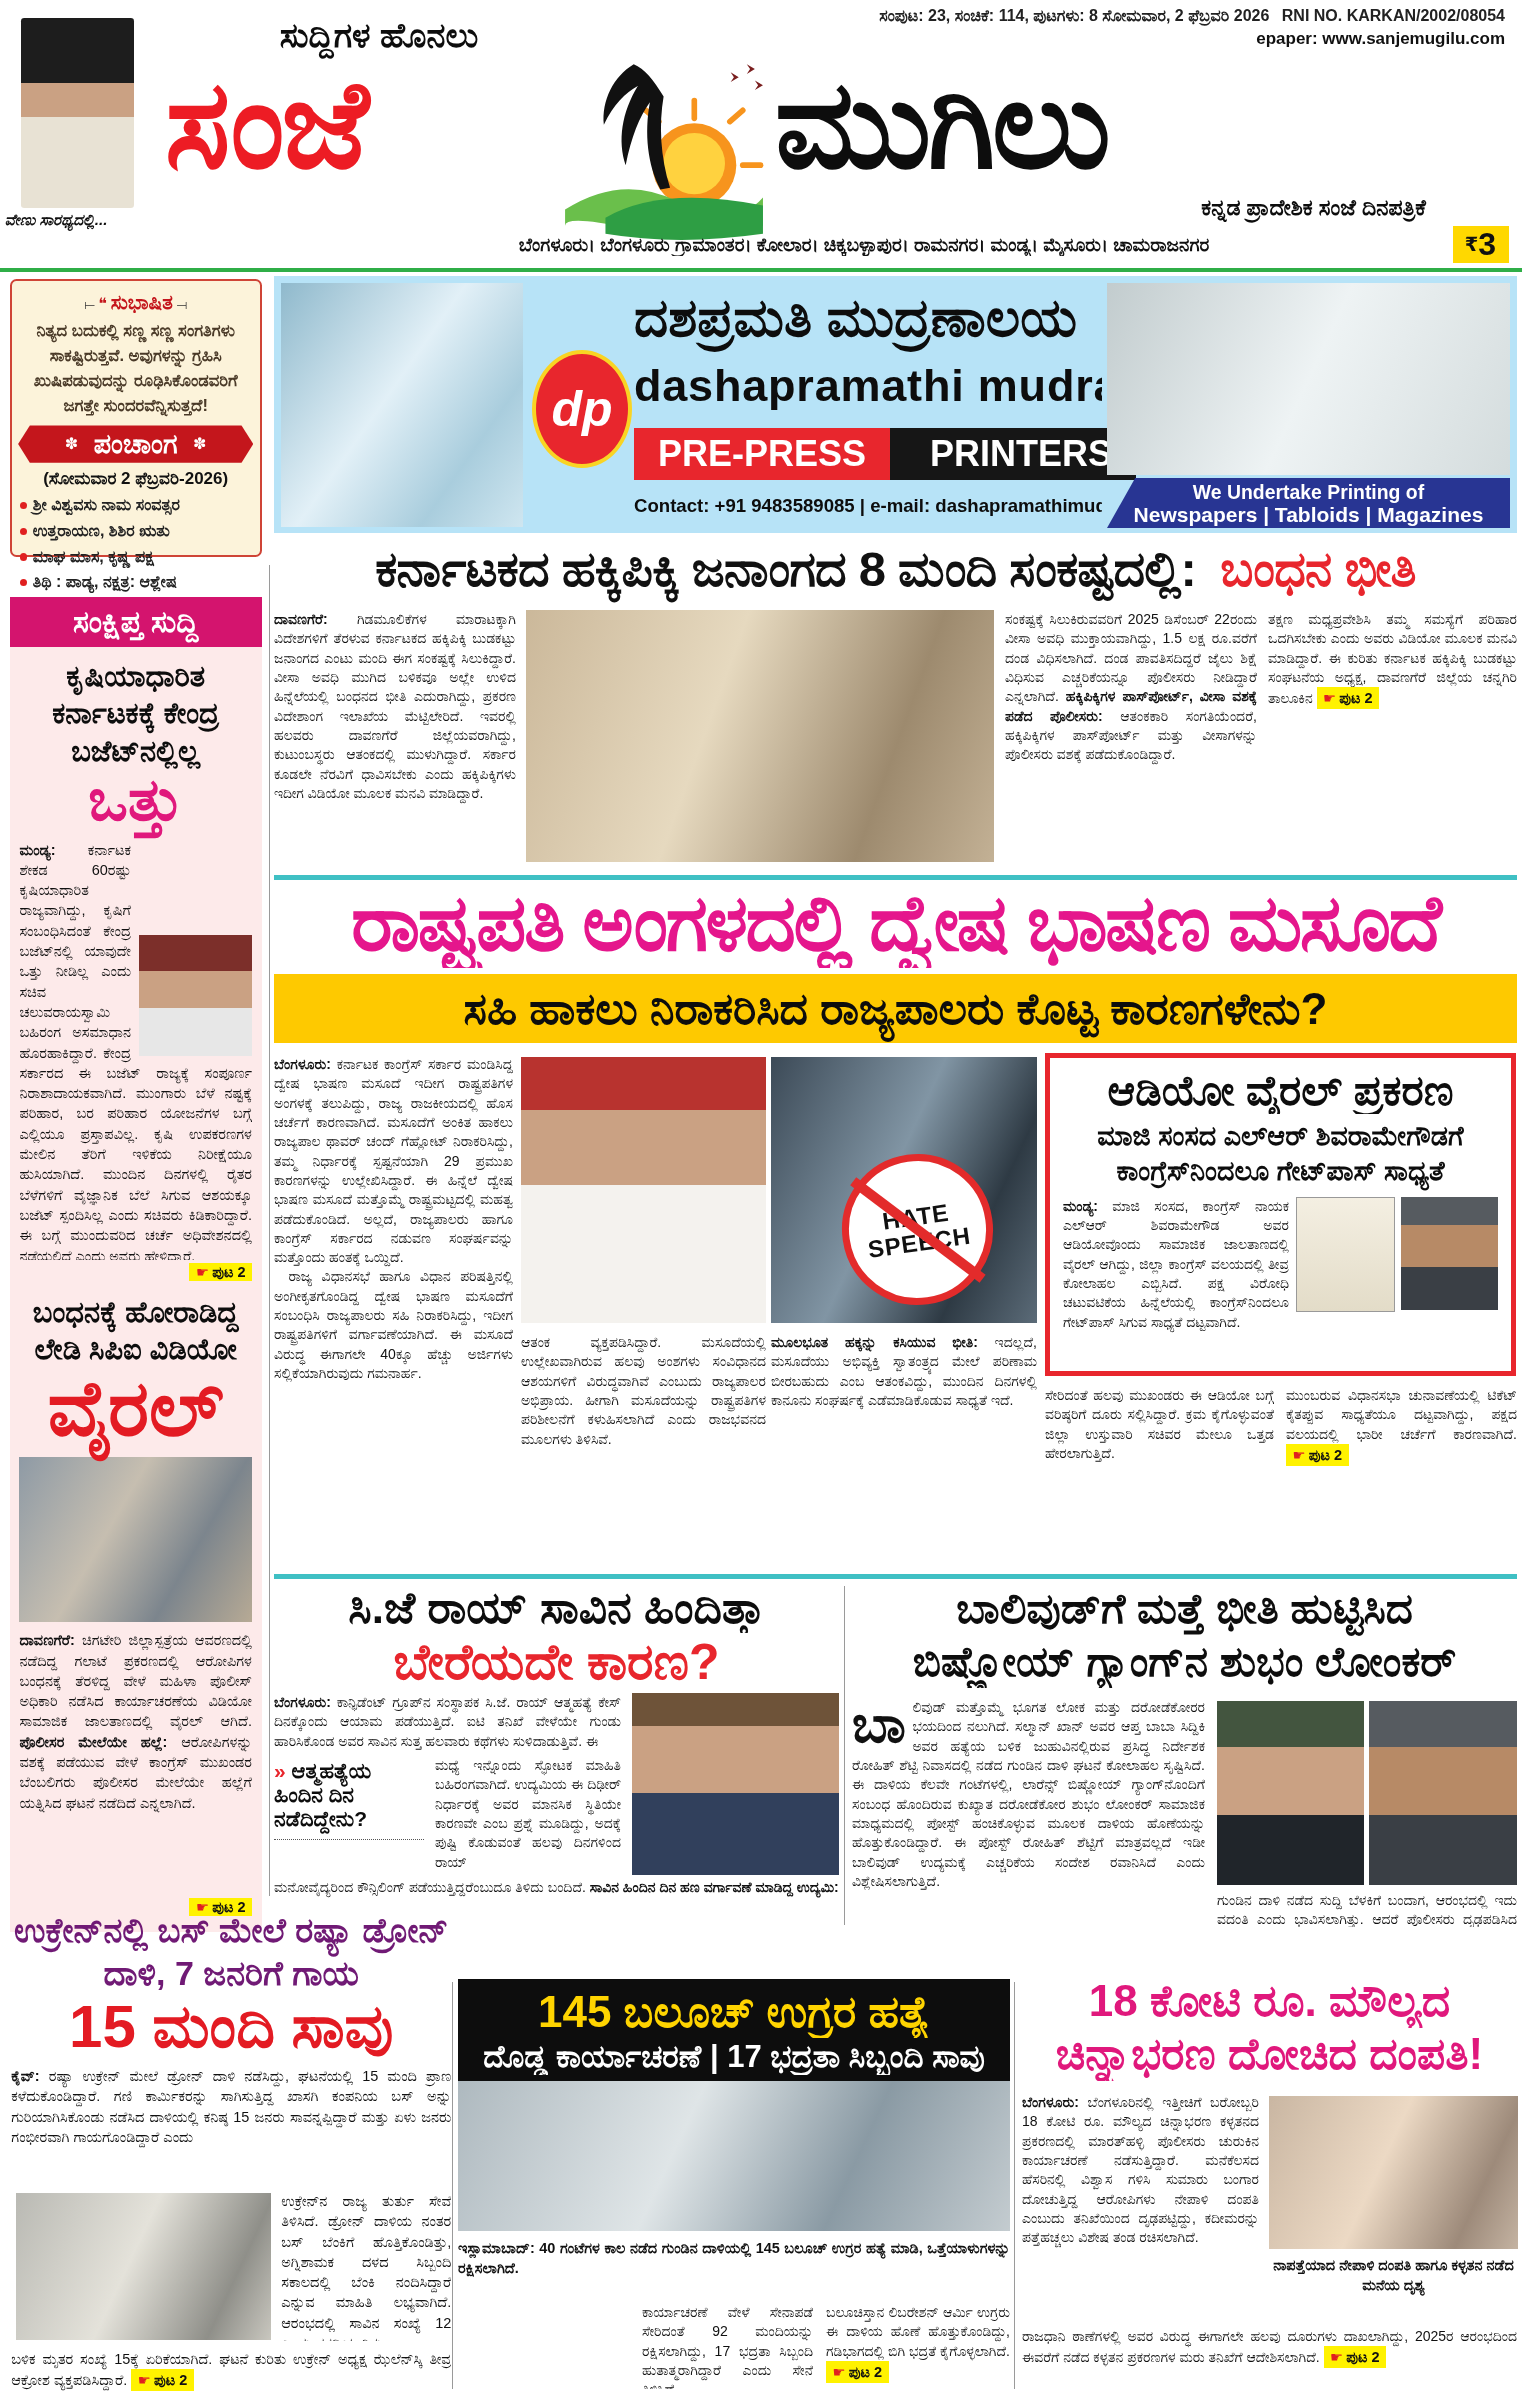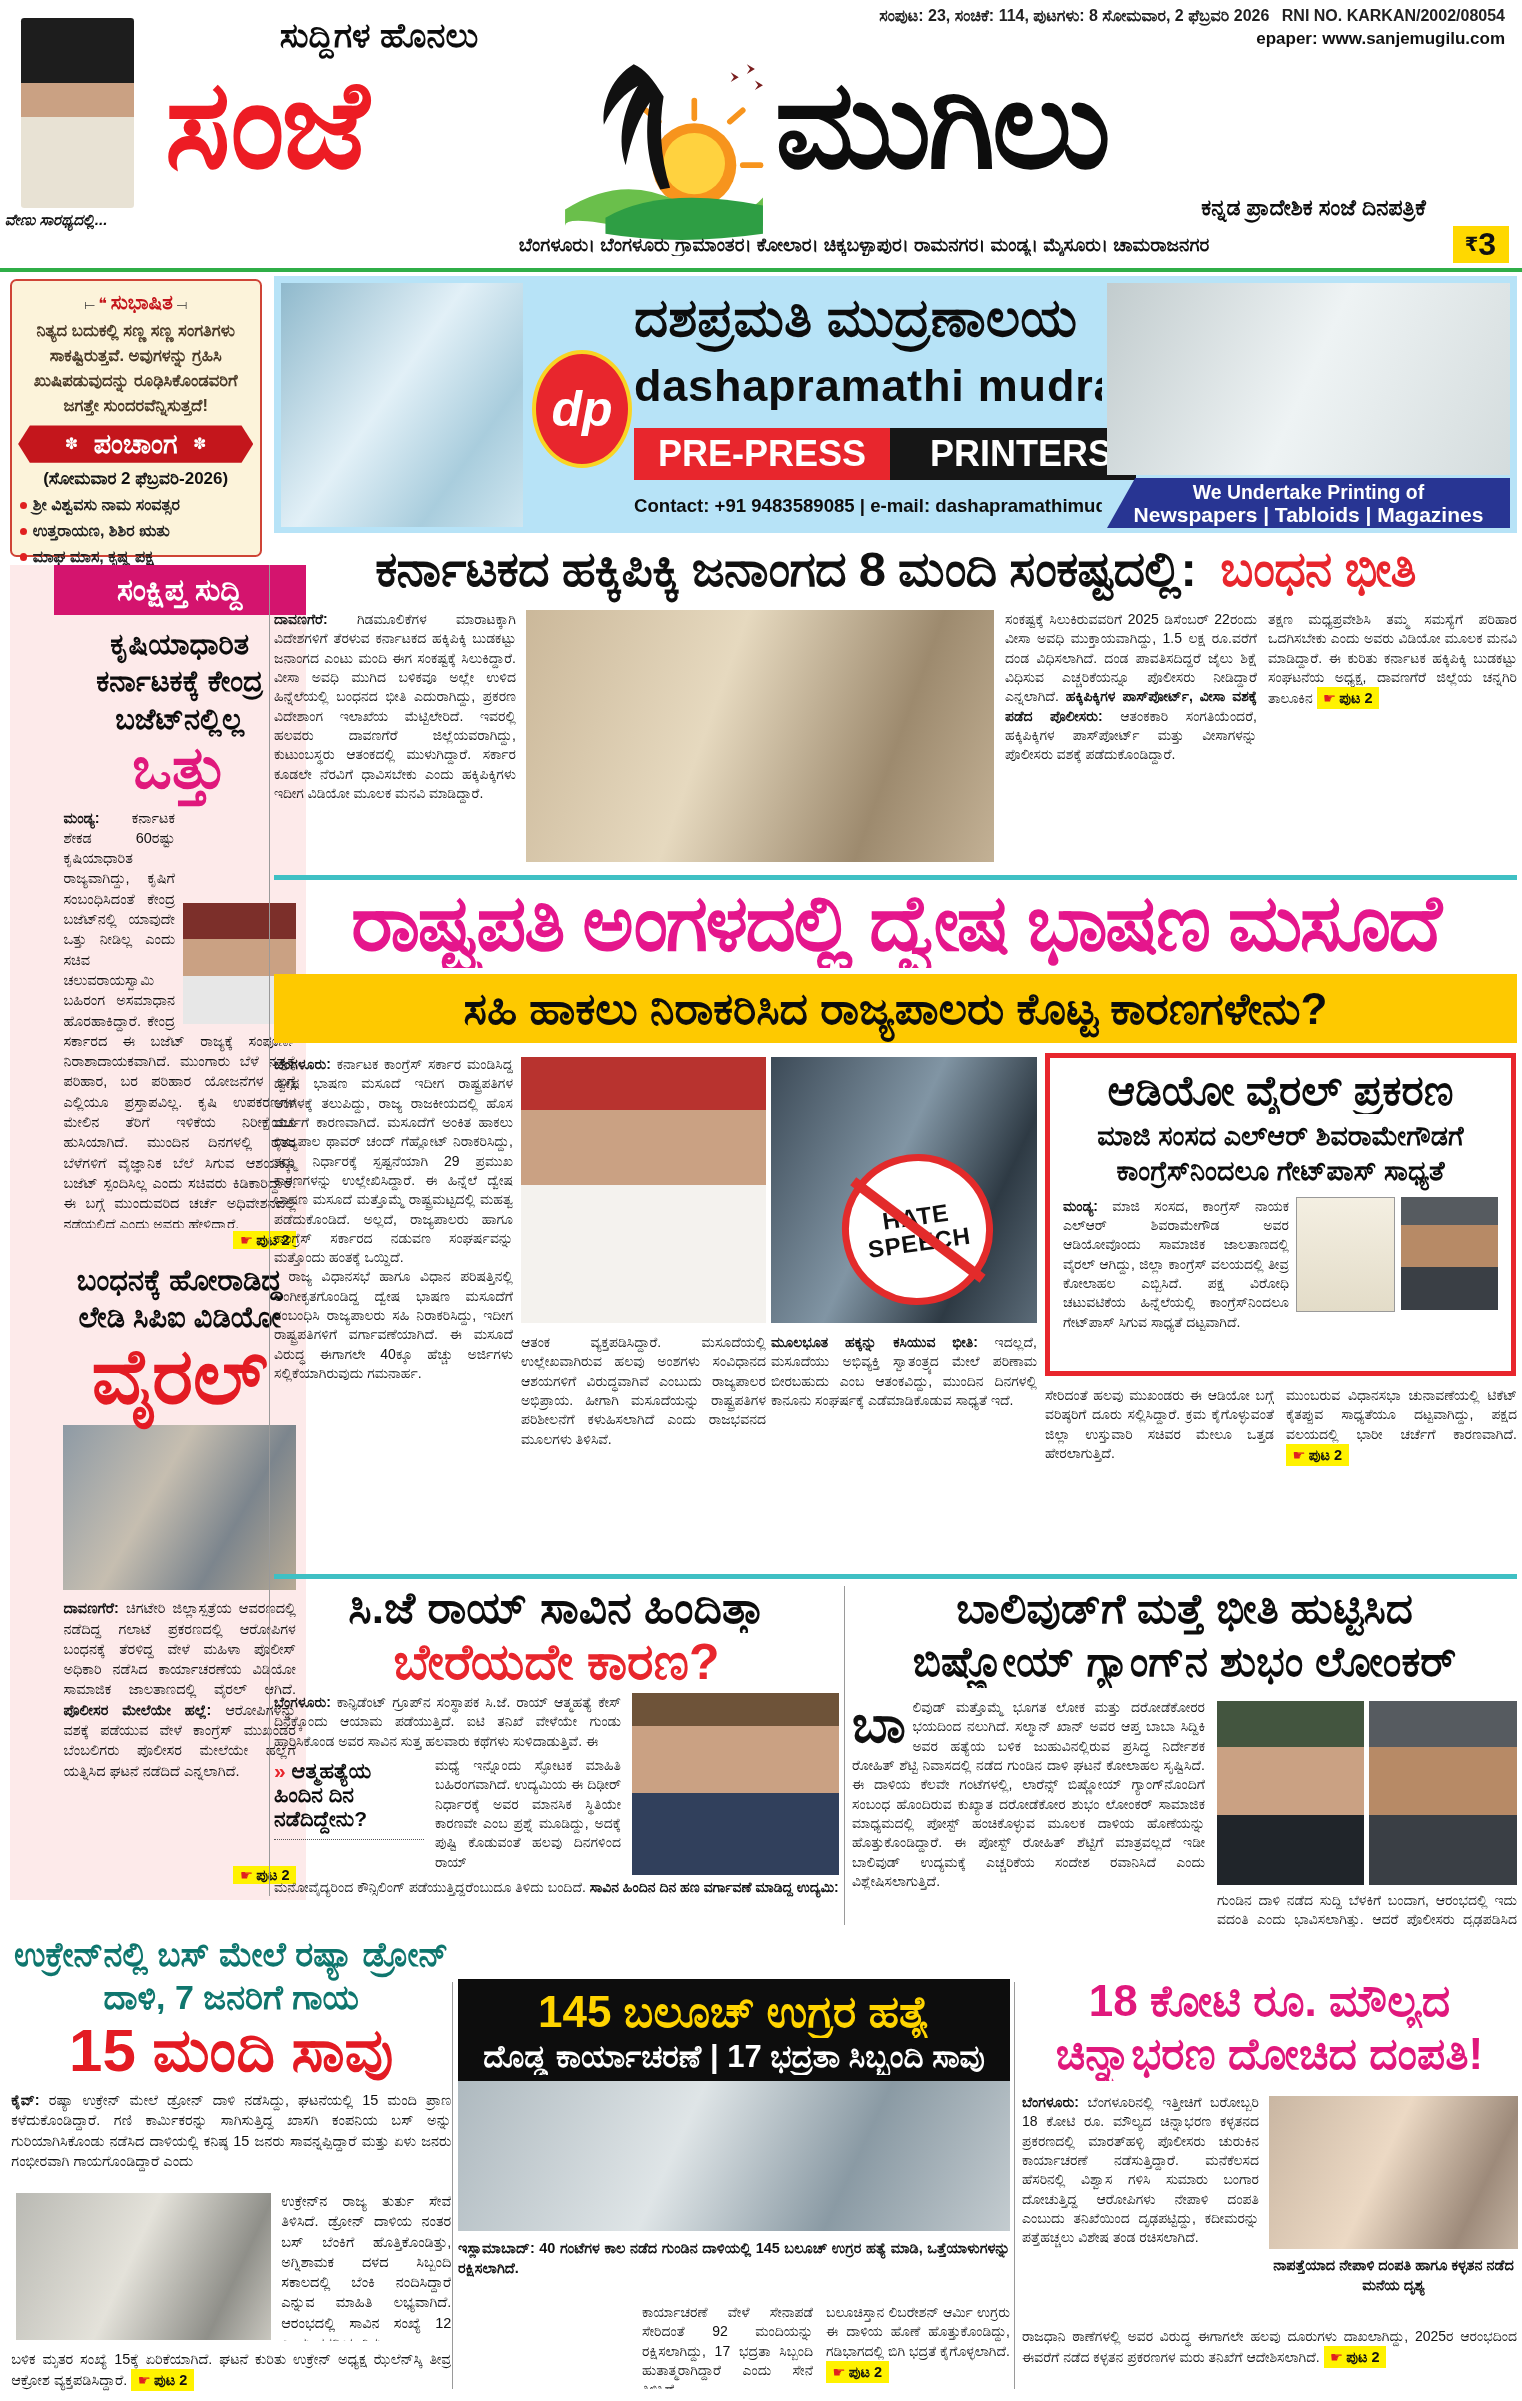--- a/index.html
+++ b/index.html
@@ -57,21 +57,21 @@
   .hmain{font-size:78px;font-weight:800;color:#e5168c;letter-spacing:-2.4px;line-height:1.02;}
   .ystrip{background:#fec900;color:#0d0d0d;font-size:44px;font-weight:800;}
   .redbox{border:5.6px solid #e8262d;box-sizing:border-box;padding:9.7px 13px;}
   .boxtitle{font-size:42px;font-weight:800;color:#0d0d0d;line-height:1.1;}
   .boxsub{font-size:27px;font-weight:800;color:#0d0d0d;line-height:1.3;}
   .hC1{font-size:44px;font-weight:800;color:#0d0d0d;}
   .hC2{font-size:50px;font-weight:800;color:#e8262d;}
   .pull{font-size:21px;font-weight:800;color:#0d0d0d;border-bottom:1.6px dotted #555;padding-bottom:8px;}
   .hD{font-size:42px;font-weight:800;color:#0d0d0d;line-height:1.25;}
   .dropcap{float:left;font-size:52px;line-height:.9;font-weight:800;margin:3.2px 6.5px 0 0;}
-  .hE{font-size:34px;font-weight:800;color:#0f766e;line-height:1.25;margin-top:24px;}
+  .hE{font-size:34px;font-weight:800;color:#701a75;line-height:1.25;}
   .hEred{font-size:60px;font-weight:800;color:#e31b23;line-height:1.05;}
   .blackbox{background:#0d0d0d;}
   .fyellow{color:#ffd400;font-size:44px;font-weight:800;line-height:1.15;}
   .fwhite{color:#fff;font-size:31px;font-weight:800;line-height:1.2;}
   .hG{font-size:44px;font-weight:800;color:#e0187c;line-height:1.2;}
   
   .ph-editor{background:linear-gradient(180deg,#1d1d1d 0 34%,#caa183 34% 52%,#e8e2d4 52% 100%);}
   .ph-crowd{background:linear-gradient(120deg,#8e9aa5,#c6beb0 40%,#7c858d 70%,#b7aa95);}
   .ph-minister{background:linear-gradient(180deg,#7c2f2a 0 30%,#caa183 30% 60%,#e7e7e7 60% 100%);}
   .ph-group{background:linear-gradient(110deg,#cbb89a,#e6d9bf 40%,#9d8a6e 75%,#c3b195);}
@@ -156,21 +156,21 @@
     <div class="ctr b" style="font-size:17px;margin-bottom:3.2px;">(ಸೋಮವಾರ 2 ಫೆಬ್ರವರಿ-2026)</div>
     <div class="pitem">ಶ್ರೀ ವಿಶ್ವವಸು ನಾಮ ಸಂವತ್ಸರ</div>
     <div class="pitem">ಉತ್ತರಾಯಣ, ಶಿಶಿರ ಋತು</div>
     <div class="pitem">ಮಾಘ ಮಾಸ, ಕೃಷ್ಣ ಪಕ್ಷ</div>
     <div class="pitem">ತಿಥಿ : ಪಾಡ್ಯ, ನಕ್ಷತ್ರ: ಆಶ್ಲೇಷ</div>
     <div class="pitem">ರಾಹುಕಾಲ - 8:16 ರಿಂದ 9:43</div>
     <div class="pitem">ಗುಳಿಕಕಾಲ - 2.04 ರಿಂದ 3:31</div>
     <div class="pitem">ಯಮಗಂಡಕಾಲ - 11:10 ರಿಂದ 12:37</div>
   </div>
 
-  <div class="abs briefs ovh" style="left:9.7px;top:565px;width:252px;height:1335px;padding-left:44px;">
+  <div class="abs briefs ovh" style="left:9.7px;top:597px;width:252px;height:1335px;">
     <div class="briefhead ctr">ಸಂಕ್ಷಿಪ್ತ ಸುದ್ದಿ</div>
 
     <div style="padding:11.3px 9.7px 0;">
       <div class="ctr bh1">ಕೃಷಿಯಾಧಾರಿತ ಕರ್ನಾಟಕಕ್ಕೆ ಕೇಂದ್ರ ಬಜೆಟ್‌ನಲ್ಲಿಲ್ಲ</div>
       <div class="ctr bigpink">ಒತ್ತು</div>
       <div class="just body18 ovh" style="margin-top:8px;height:420px;">
         <span class="abs ph-minister" style="position:static;float:right;width:113px;height:121px;margin:95px 0 4.8px 8px;"></span>
         <span class="b">ಮಂಡ್ಯ:</span>
         <span>ಕರ್ನಾಟಕ ಶೇಕಡ 60ರಷ್ಟು ಕೃಷಿಯಾಧಾರಿತ ರಾಜ್ಯವಾಗಿದ್ದು, ಕೃಷಿಗೆ ಸಂಬಂಧಿಸಿದಂತೆ ಕೇಂದ್ರ ಬಜೆಟ್‌ನಲ್ಲಿ ಯಾವುದೇ ಒತ್ತು ನೀಡಿಲ್ಲ ಎಂದು ಸಚಿವ ಚಲುವರಾಯಸ್ವಾಮಿ ಬಹಿರಂಗ ಅಸಮಾಧಾನ ಹೊರಹಾಕಿದ್ದಾರೆ.</span>
         <span>ಕೇಂದ್ರ ಸರ್ಕಾರದ ಈ ಬಜೆಟ್ ರಾಜ್ಯಕ್ಕೆ ಸಂಪೂರ್ಣ ನಿರಾಶಾದಾಯಕವಾಗಿದೆ. ಮುಂಗಾರು ಬೆಳೆ ನಷ್ಟಕ್ಕೆ ಪರಿಹಾರ, ಬರ ಪರಿಹಾರ ಯೋಜನೆಗಳ ಬಗ್ಗೆ ಎಲ್ಲಿಯೂ ಪ್ರಸ್ತಾಪವಿಲ್ಲ. ಕೃಷಿ ಉಪಕರಣಗಳ ಮೇಲಿನ ತೆರಿಗೆ ಇಳಿಕೆಯ ನಿರೀಕ್ಷೆಯೂ ಹುಸಿಯಾಗಿದೆ. ಮುಂದಿನ ದಿನಗಳಲ್ಲಿ ರೈತರ ಬೆಳೆಗಳಿಗೆ ವೈಜ್ಞಾನಿಕ ಬೆಲೆ ಸಿಗುವ ಆಶಯಕ್ಕೂ ಬಜೆಟ್ ಸ್ಪಂದಿಸಿಲ್ಲ ಎಂದು ಸಚಿವರು ಕಿಡಿಕಾರಿದ್ದಾರೆ. ಈ ಬಗ್ಗೆ ಮುಂದುವರಿದ ಚರ್ಚೆ ಅಧಿವೇಶನದಲ್ಲಿ ನಡೆಯಲಿದೆ ಎಂದು ಅವರು ಹೇಳಿದ್ದಾರೆ.</span>

